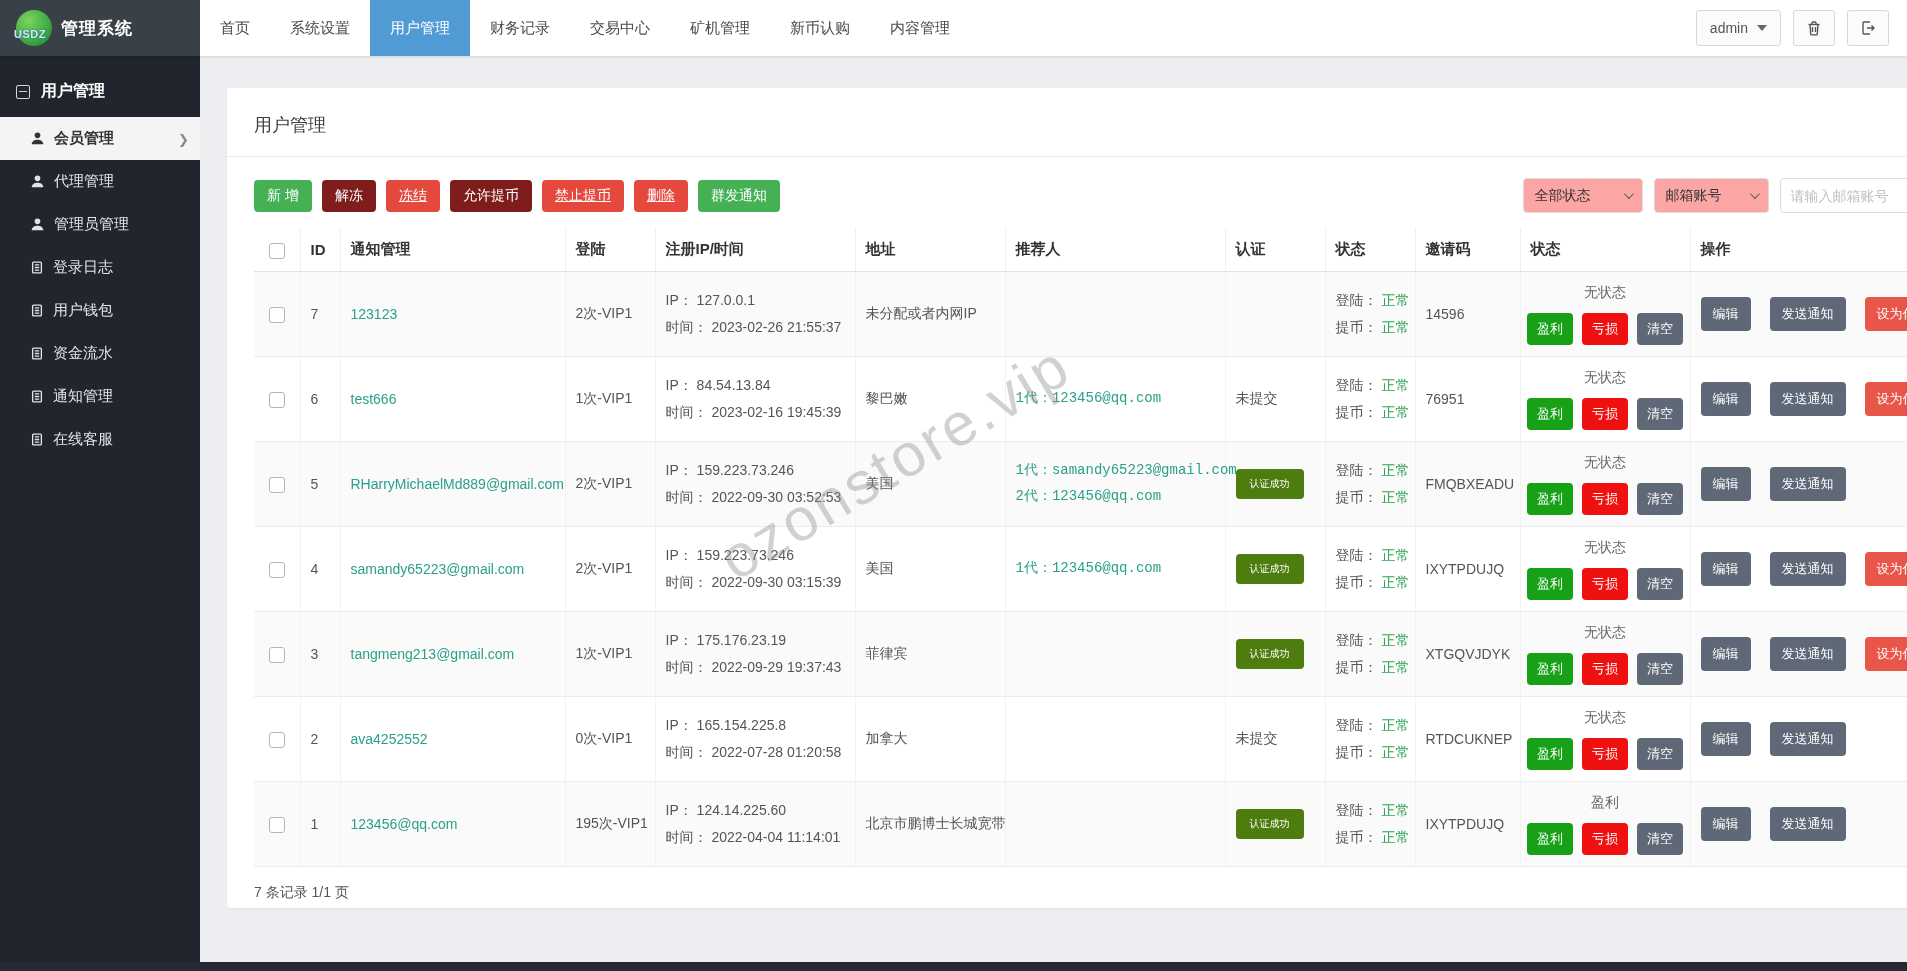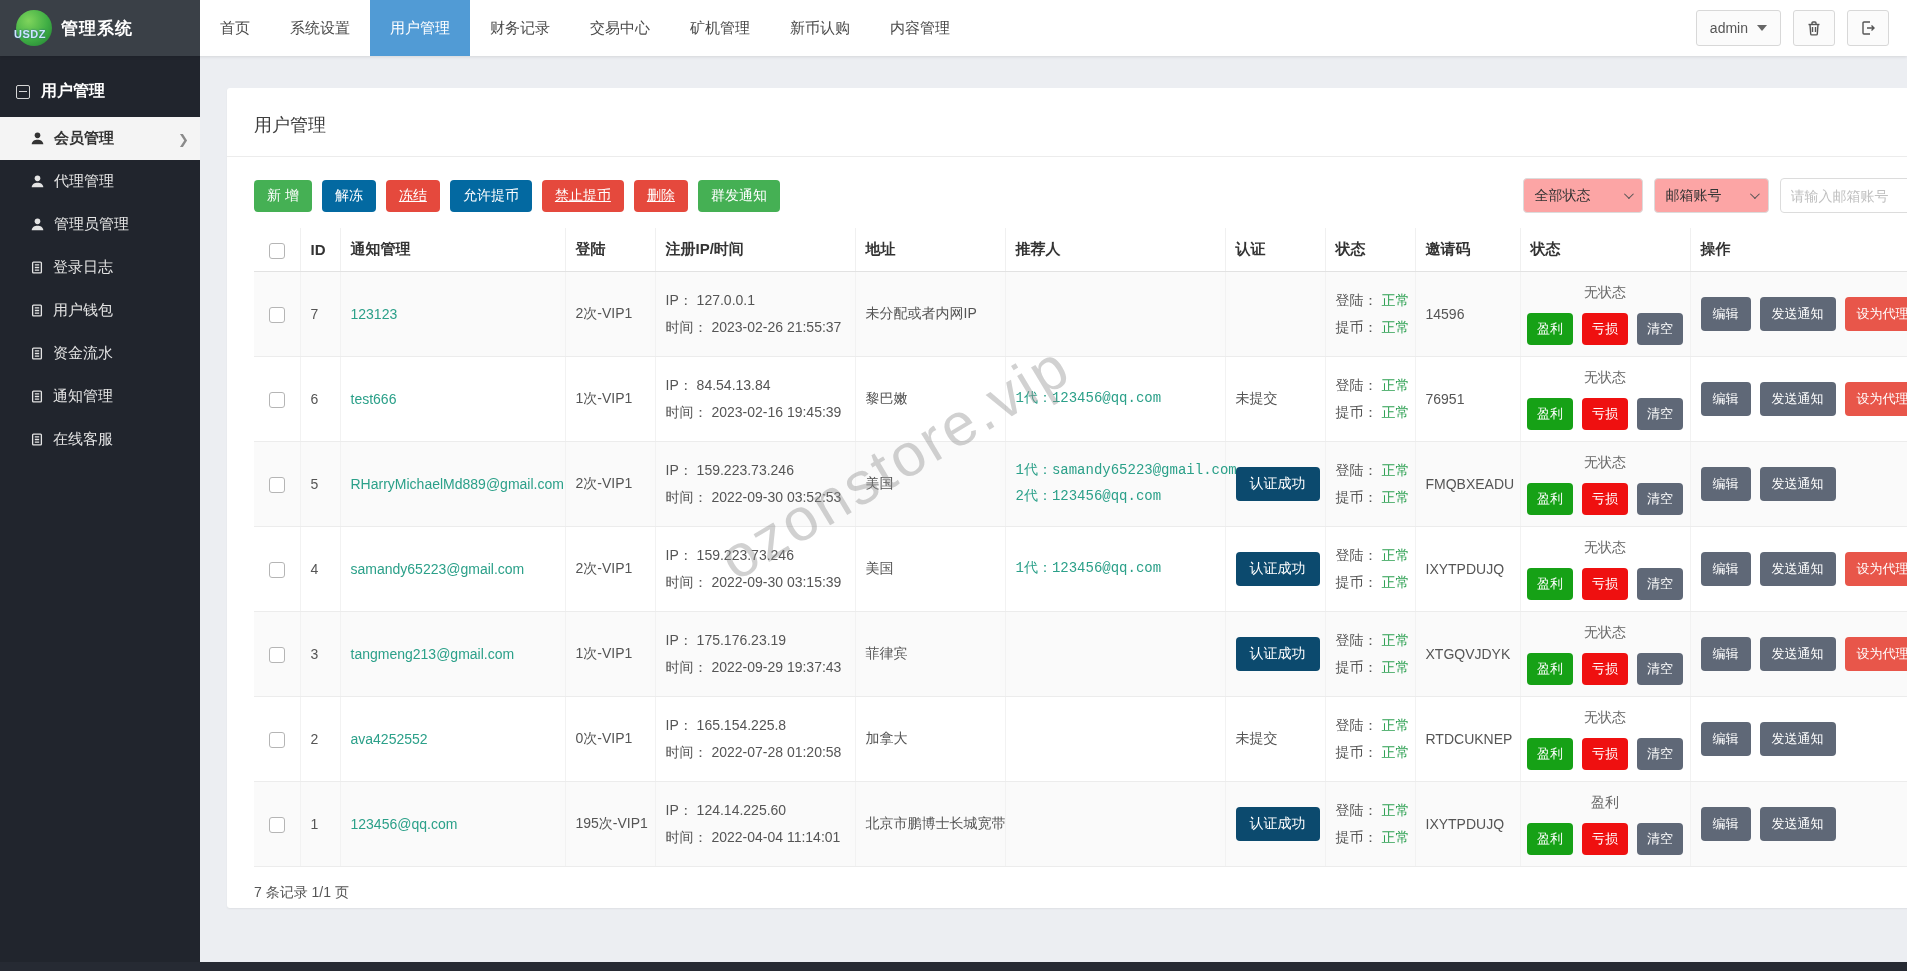--- a/index.html
+++ b/index.html
@@ -32,50 +32,50 @@
   .side-item .chev { position:absolute; right:11px; top:50%; transform:translateY(-50%); font-size:13px; color:#8a8a8a; }
 
   .content { flex:1; padding:32px 27px 0; position:relative; }
   .card { background:#fff; border-radius:3px; box-shadow:0 1px 2px rgba(0,0,0,.06); height:820px; position:relative; overflow:hidden; }
   .card-title { padding:25px 27px 19px; font-size:18px; color:#3d3d3d; border-bottom:1px solid #ececec; }
 
   
   .toolbar { display:flex; align-items:center; padding:21px 27px 15px; }
   .btn { height:32px; padding:0 13px; border:none; border-radius:4px; color:#fff; font-size:14px; margin-right:10px; cursor:pointer; white-space:nowrap; }
   .btn.green { background:#45b054; }
-  .btn.blue  { background:#0369a1; }
+  .btn.blue  { background:#7f1d1d; }
   .btn.red   { background:#e5493d;text-decoration:underline; }
   .filters { margin-left:auto; display:flex; gap:11px; align-items:center; }
   .select { width:120px; height:35px; border:1px solid #dcdcdc; border-radius:4px; display:flex; align-items:center; justify-content:space-between; padding:0 11px; font-size:14px; color:#333; background:#fca5a5; cursor:pointer; }
   .chev-down { width:7px; height:7px; border-right:1.6px solid #555; border-bottom:1.6px solid #555; transform:rotate(45deg) translateY(-2px); }
   .search-box { width:208px; height:35px; border:1px solid #dcdcdc; border-radius:4px; display:flex; align-items:center; padding:0 10px; background:#fff; }
   .search-box input { border:none; outline:none; flex:1; font-size:14px; color:#333; min-width:0; }
   .search-box input::placeholder { color:#c0c0c0; }
 
   
   .table-wrap { margin-left:27px; overflow:hidden; }
   table { border-collapse:collapse; width:1760px; table-layout:fixed; font-size:14px; color:#555; }
   th { text-align:left; font-size:15px; color:#333; padding:12px 10px; border-bottom:1px solid #e2e2e2; border-right:1px solid #f0f0f0; height:41px; white-space:nowrap; }
   td { padding:8px 10px; border-bottom:1px solid #ececec; border-right:1px solid #f2f2f2; height:85px; vertical-align:middle; white-space:nowrap; }
   tr.striped { background:#fafafa; }
   .col-cb, .td-cb { text-align:center; }
   .cb { width:16px; height:16px; appearance:none; border:1.5px solid #b5b5b5; border-radius:3px; background:#fff; cursor:pointer; vertical-align:middle; }
   .acct { color:#2ba089; cursor:pointer; }
   .two-line div { line-height:1.95; }
   .ref-line { color:#2ba089; line-height:1.85;font-family:Liberation Mono, monospace; }
-  .auth-btn { background:#0c4a6e; color:#fff; border:none; border-radius:4px; padding:8px 14px; font-size:14px; cursor:pointer; }
+  .auth-btn { background:#4d7c0f; color:#fff; border:none; border-radius:4px; padding:8px 14px; font-size:10px; cursor:pointer; }
   .ok { color:#2fa154; }
   .td-pl { text-align:center; }
   .pl-status { color:#666; margin-bottom:11px; }
   .pl-btns { display:flex; gap:9px; justify-content:center; }
   .sbtn { border:none; border-radius:4px; color:#fff; font-size:13px; padding:7px 10px; cursor:pointer; }
   .sbtn.g { background:#16a116; }
   .sbtn.r { background:#ef1010; }
   .sbtn.s { background:#5f6877; }
-  .obtn { border:none; border-radius:4px; color:#fff; font-size:13px; padding:8px 12px; margin-right:9px; background:#5f6877; cursor:pointer; }
+  .obtn { border:none; border-radius:4px; color:#fff; font-size:13px; padding:8px 12px; margin-right:19px; background:#5f6877; cursor:pointer; }
   .obtn.red { background:#e8564a; }
 
   
   .pager { padding:17px 27px 9px; font-size:14px; color:#555; }
 
   .watermark { position:absolute; left:470px; top:340px; transform:rotate(-31deg); font-size:60px; color:#8d8d8d; opacity:.40; letter-spacing:3px; pointer-events:none; white-space:nowrap; }
 
   .footer-bar { position:absolute; left:0; bottom:0; width:100%; height:9px; background:#262a33; }
 </style>
 </head>

